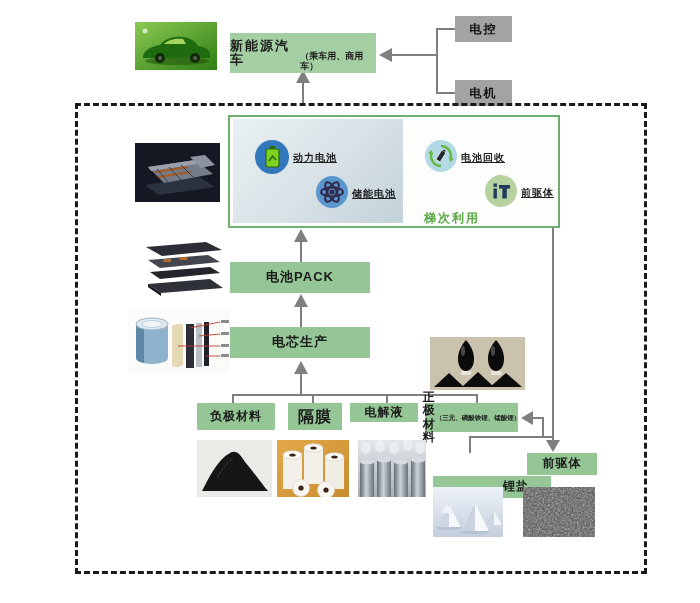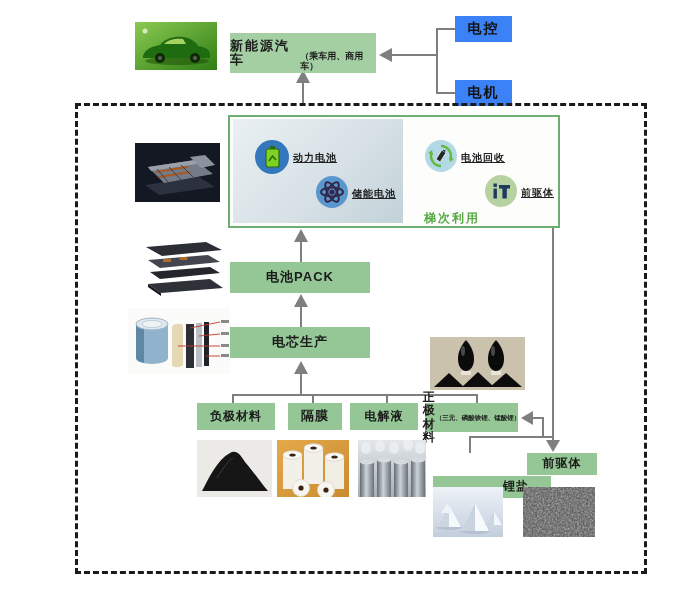--- a/index.html
+++ b/index.html
@@ -7,22 +7,22 @@
     position:relative;width:700px;height:603px;background:#ffffff;overflow:hidden;
     font-family:"Liberation Sans","DejaVu Sans",sans-serif;color:#1b1b1b;
   }
   .abs{position:absolute;}
   .gbox{
     position:absolute;background:#94c795;display:flex;flex-direction:row;
     align-items:center;justify-content:center;font-weight:bold;color:#1b1b1b;
     letter-spacing:1px;line-height:1.1;
   }
   .tealbox{
-    position:absolute;background:#3b82f6;display:flex;align-items:center;justify-content:center;
-    font-weight:bold;font-size:14px;letter-spacing:2px;color:#111;
+    position:absolute;background:#a3a3a3;display:flex;align-items:center;justify-content:center;
+    font-weight:bold;font-size:12px;letter-spacing:2px;color:#111;
   }
   .dashed-frame{
     position:absolute;left:75px;top:103px;width:572px;height:471px;
     border:3px dashed #1a1a1a;box-sizing:border-box;background:transparent;
   }
   .inner-panel{
     position:absolute;left:228px;top:115px;width:332px;height:113px;
     border:2px solid #6fae72;box-sizing:border-box;background:#fdfdfc;
   }
   .subpanel{
@@ -231,24 +231,24 @@
     <g fill="#0d0d0d">
       <path d="M4,50 L19,36 L34,50 Z"></path>
         <path d="M32,50 L48,35 L64,50 Z"></path>
         <path d="M60,50 L76,36 L92,50 Z"></path>
     </g>
   </svg>
 
   <div class="gbox" style="left:197px;top:403px;width:78px;height:27px;font-size:12px;">
     <span>负极材料</span>
   </div>
-  <div class="gbox" style="left:288px;top:403px;width:54px;height:27px;font-size:13px;">
+  <div class="gbox" style="left:288px;top:403px;width:54px;height:27px;font-size:16px;">
     <span>隔膜</span>
   </div>
-  <div class="gbox" style="left:350px;top:403px;width:68px;height:27px;font-size:12px;">
+  <div class="gbox" style="left:350px;top:403px;width:68px;height:19px;font-size:12px;">
     <span>电解液</span>
   </div>
   <div class="gbox" style="left:425px;top:403px;width:93px;height:29px;font-size:12px;">
     <span>正极材料</span>
     <span class="mat-sub">（三元、磷酸铁锂、锰酸锂）</span>
   </div>
 
   <svg class="abs" style="left:197px;top:440px;" width="75" height="57">
     <rect width="75" height="57" fill="#eceae6"></rect>
     <path d="M5,51 C12,38 20,20 33,13 C39,9 44,15 48,22 C56,31 64,43 71,51 Z" fill="#161616"></path>

